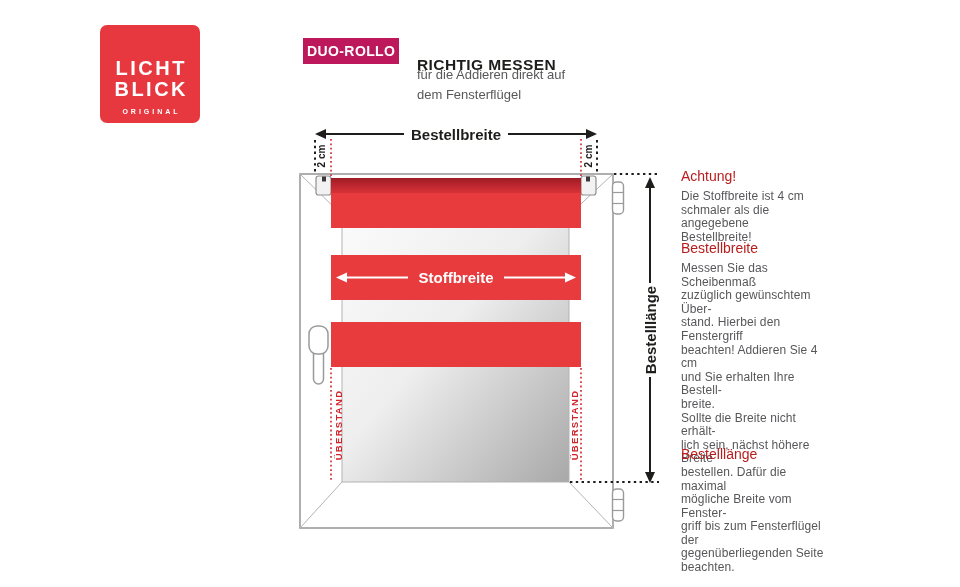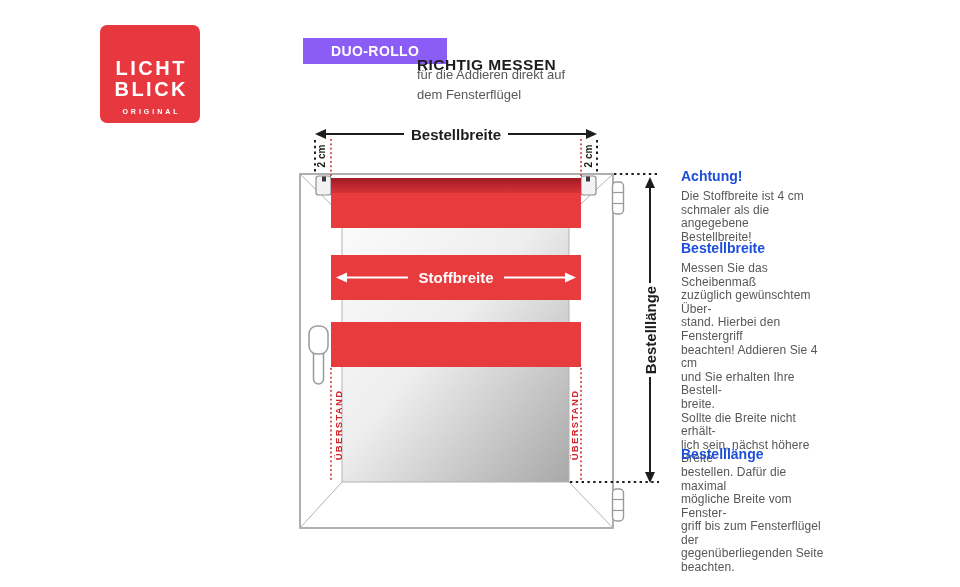--- a/index.html
+++ b/index.html
@@ -14,22 +14,22 @@
     background: #e8383f; border-radius: 7px;
     display: flex; flex-direction: column; align-items: center; justify-content: center;
     padding-top: 24px;
   }
   .logo-line { color: #fff; font-size: 20px; font-weight: bold; letter-spacing: 2.5px; line-height: 21px; text-indent: 2.5px; }
   .logo-sub  { color: #fff; font-size: 7px; font-weight: bold; letter-spacing: 3px; margin-top: 8px; text-indent: 3px; }
 
   
   .badge {
     position: absolute; left: 303px; top: 38px; height: 26px;
-    background: #8b5cf6; color: #fff; font-size: 14px; font-weight: bold;
-    letter-spacing: 0.4px; padding: 0 28px; display: flex; align-items: center;
+    background: #be185d; color: #fff; font-size: 14px; font-weight: bold;
+    letter-spacing: 0.4px; padding: 0 4px; display: flex; align-items: center;
   }
   .title {
     position: absolute; left: 417px; top: 56px;
     font-size: 15.5px; font-weight: bold; letter-spacing: 0.4px; color: #1d1d1b;
   }
   .subtitle {
     position: absolute; left: 417px; top: 65px;
     font-size: 13px; line-height: 19.5px; color: #58585a; white-space: pre-line;
   }
 
@@ -52,21 +52,21 @@
   .lbl-ueberstand {
     position: absolute; width: 92px; height: 12px; font-size: 9.5px; font-weight: bold;
     letter-spacing: 1.3px; color: #d2232a; text-align: center; transform: rotate(-90deg);
     white-space: nowrap;
   }
   .lbl-ueberstand.left  { left: 293px; top: 419px; }
   .lbl-ueberstand.right { left: 529px; top: 419px; }
 
   
   .info-section { position: absolute; left: 681px; width: 152px; }
-  .info-section .heading { font-size: 14px; font-weight: bold; color: #1d4ed8; margin-bottom: 6px; }
+  .info-section .heading { font-size: 14px; font-weight: normal; color: #b91c1c; margin-bottom: 6px; }
   .info-section .body { font-size: 12px; line-height: 13.6px; color: #57575a; white-space: pre-line; letter-spacing: 0.1px; }
   .sec-achtung       { top: 168px; }
   .sec-bestellbreite { top: 240px; }
   .sec-bestelllaenge { top: 446px; }
 </style>
 </head>
 <body>
 
 <div class="page">
 

